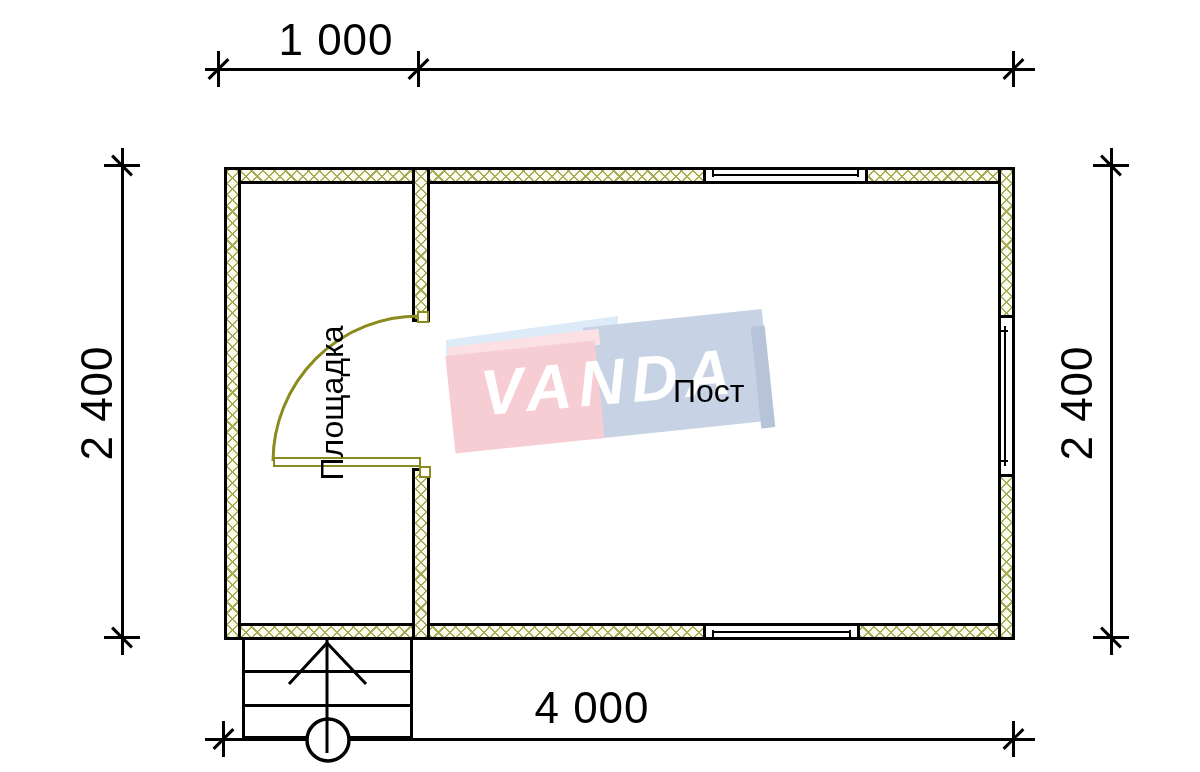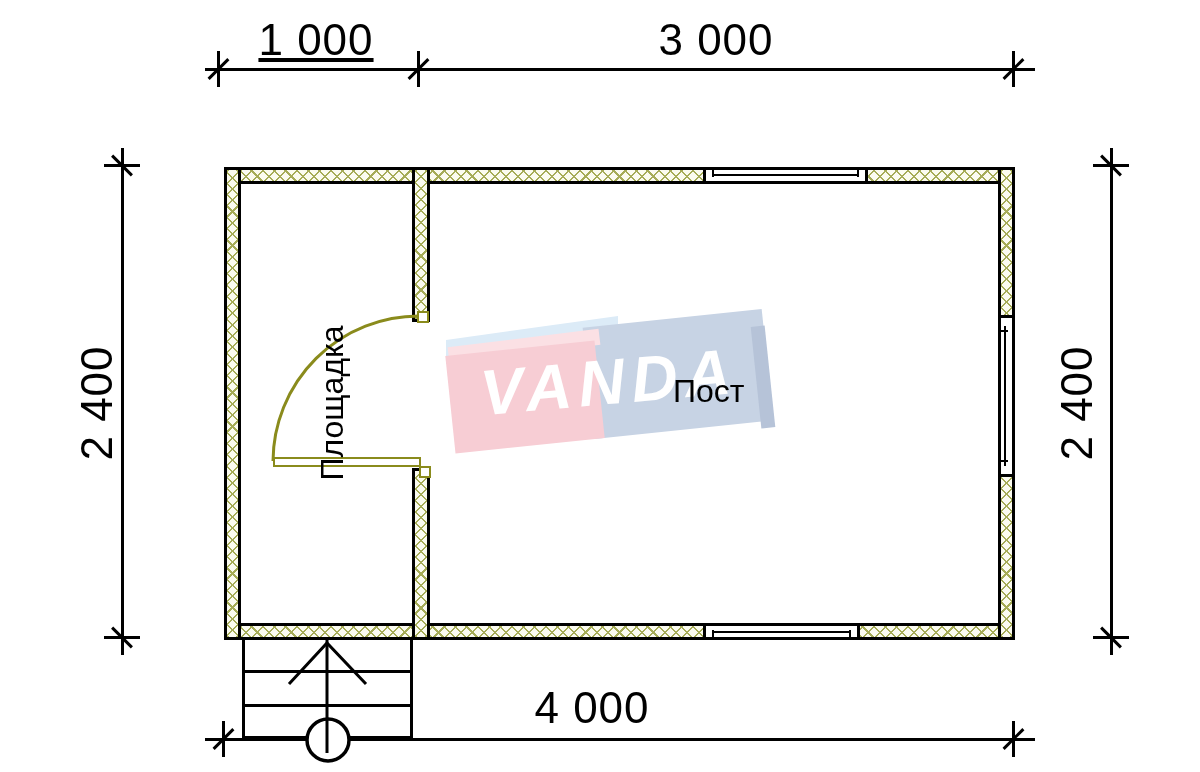--- a/index.html
+++ b/index.html
@@ -72,22 +72,21 @@
 
 <div class="canvas">
 
   <div class="dline" style="left:205px;top:68px;width:830px;height:3px;"></div>
   <div class="tickbar-v" style="left:217px;top:51px;"></div>
   <div class="tickslash-v" style="left:217px;top:55px;"></div>
   <div class="tickbar-v" style="left:417px;top:51px;"></div>
   <div class="tickslash-v" style="left:417px;top:55px;"></div>
   <div class="tickbar-v" style="left:1012px;top:51px;"></div>
   <div class="tickslash-v" style="left:1012px;top:55px;"></div>
-  <div class="dim-label" style="left:236px;top:18px;width:160px;text-decoration:underline;">1 000</div>
-  <div class="dim-label" style="left:616px;top:18px;width:200px;">3 000</div>
+  <div class="dim-label" style="left:256px;top:18px;width:160px;">1 000</div>
 
   <div class="dline" style="left:121px;top:148px;width:3px;height:507px;"></div>
   <div class="tickbar-h" style="left:104px;top:164px;"></div>
   <div class="tickslash-h" style="left:108px;top:164px;"></div>
   <div class="tickbar-h" style="left:104px;top:636px;"></div>
   <div class="tickslash-h" style="left:108px;top:636px;"></div>
   <div class="dim-label vert" style="left:-3px;top:381px;width:200px;height:44px;">2 400</div>
 
   <div class="dline" style="left:1110px;top:148px;width:3px;height:507px;"></div>
   <div class="tickbar-h" style="left:1093px;top:164px;"></div>

